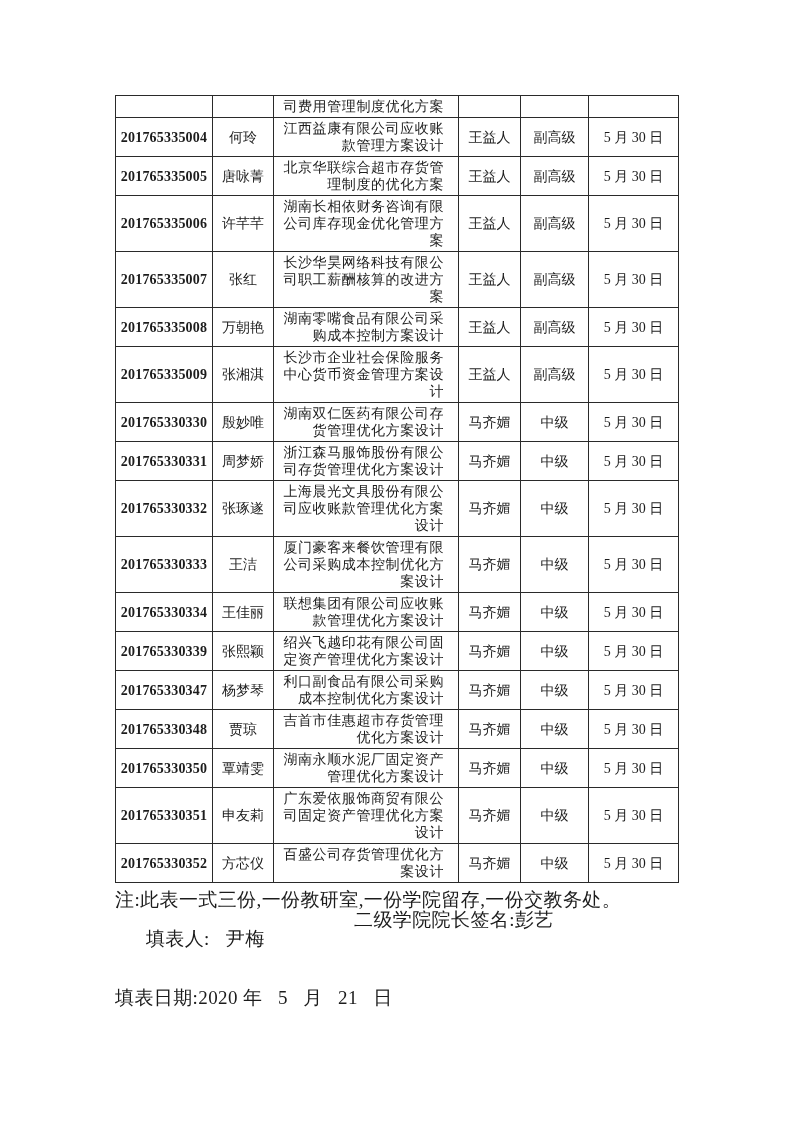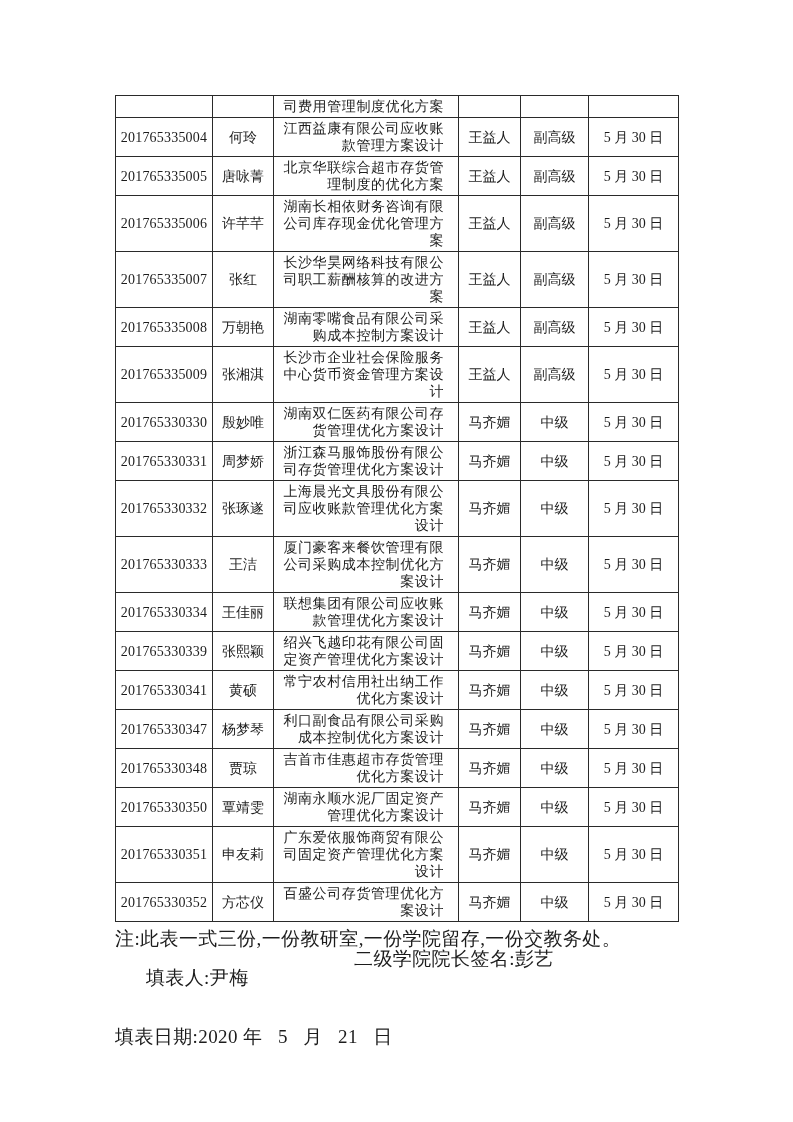--- a/index.html
+++ b/index.html
@@ -28,42 +28,42 @@
   }
   td {
     border: 1.5px solid #2a2a2a;
     font-size: 14px;
     line-height: 17px;
     padding: 2px 1px;
     text-align: center;
     vertical-align: middle;
     overflow: hidden;
   }
-  td.col-id { letter-spacing: 0.2px; }
+  td.col-id { letter-spacing: 0.2px; font-weight: bold; }
   td.col-title {
     text-align: right;
     padding: 2px 14px 2px 7px;
     letter-spacing: 0.6px;
     word-break: break-all;
   }
   .notes {
     margin-top: 7px;
     font-size: 19px;
     line-height: 19.5px;
     letter-spacing: 0.4px;
   }
   .note-line { white-space: pre-wrap; }
   .filler-line { position: relative; }
   .dean-group {
     position: absolute;
     left: 239px;
     top: 0;
     white-space: pre-wrap;
   }
-  .filler-name { margin-left: 0; }
+  .filler-name { margin-left: 16px; }
 </style>
 </head>
 <body>
 
 <div class="sheet">
   <table class="thesis-table">
     <colgroup>
       <col style="width:97px">
       <col style="width:61px">
       <col style="width:185px">
@@ -170,28 +170,20 @@
   </tr>
         <tr>
     <td class="col-id">201765330339</td>
     <td class="col-name">张熙颖</td>
     <td class="col-title">绍兴飞越印花有限公司固定资产管理优化方案设计</td>
     <td class="col-advisor">马齐媚</td>
     <td class="col-level">中级</td>
     <td class="col-date">5 月 30 日</td>
   </tr>
         <tr>
-    <td class="col-id">201765330341</td>
-    <td class="col-name">黄硕</td>
-    <td class="col-title">常宁农村信用社出纳工作优化方案设计</td>
-    <td class="col-advisor">马齐媚</td>
-    <td class="col-level">中级</td>
-    <td class="col-date">5 月 30 日</td>
-  </tr>
-        <tr>
     <td class="col-id">201765330347</td>
     <td class="col-name">杨梦琴</td>
     <td class="col-title">利口副食品有限公司采购成本控制优化方案设计</td>
     <td class="col-advisor">马齐媚</td>
     <td class="col-level">中级</td>
     <td class="col-date">5 月 30 日</td>
   </tr>
         <tr>
     <td class="col-id">201765330348</td>
     <td class="col-name">贾琼</td>

